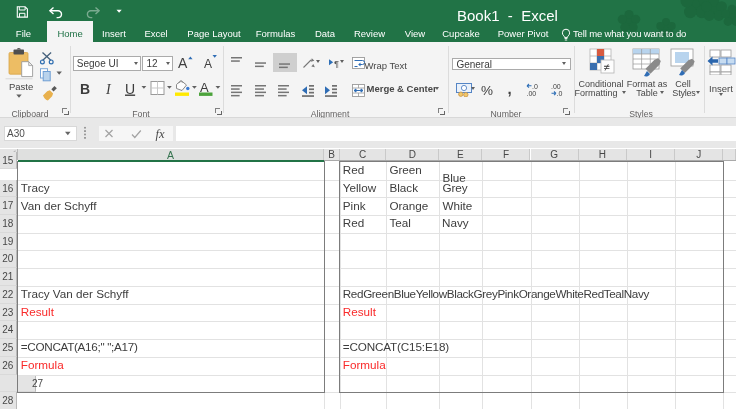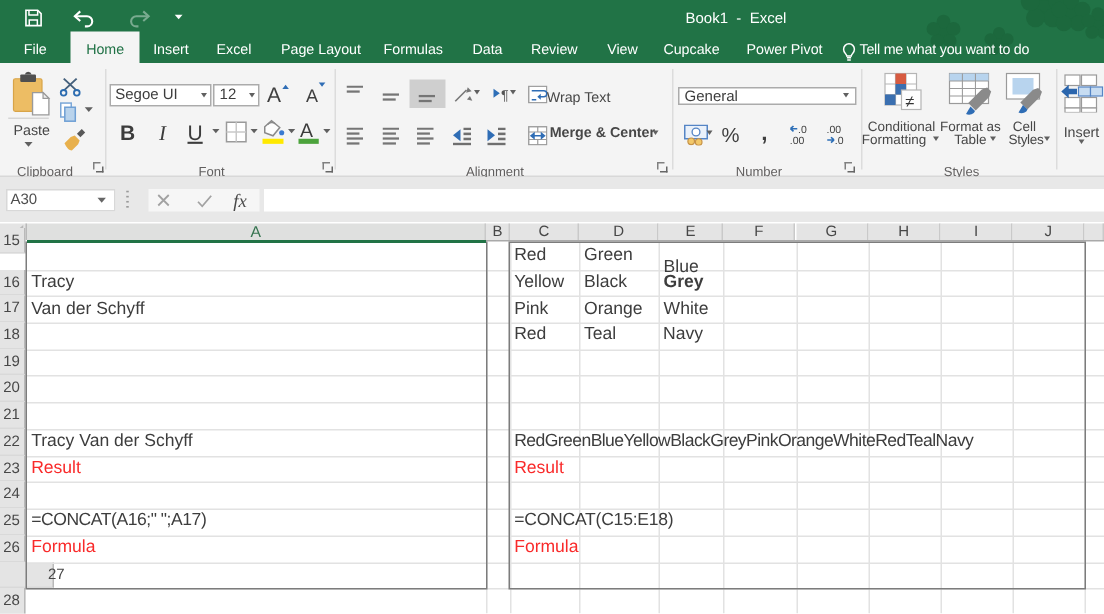--- a/index.html
+++ b/index.html
@@ -1,21 +1,21 @@
 <!DOCTYPE html>
 <html><head>
 <meta charset="utf-8">
 <style>
   html,body{margin:0;padding:0;}
   #app{position:relative;width:736px;height:409px;overflow:hidden;
        font-family:"Liberation Sans",sans-serif;background:#fff;}
   .abs{position:absolute;}
   #green{left:0;top:0;width:736px;height:42.4px;background:#217346;}
   .tabtxt{position:absolute;font-size:9.5px;color:#fff;top:26px;height:16px;line-height:16px;text-align:center;}
-  #title{position:absolute;color:#fff;font-size:10px;top:6.5px;left:457px;}
+  #title{position:absolute;color:#fff;font-size:15px;top:6.5px;left:457px;}
   #ribbon{position:absolute;left:0;top:42.4px;width:736px;height:75.5px;background:#f4f4f4;border-bottom:1px solid #d8d8d8;box-sizing:border-box;}
   .sep{position:absolute;top:4px;width:1px;height:67px;background:#dcdcdc;}
   .glabel{position:absolute;top:66.5px;font-size:8.7px;color:#615f5f;width:120px;margin-left:-60px;text-align:center;}
   .launch{position:absolute;width:8px;height:8px;}
   .launch:before{content:"";position:absolute;left:0;top:0;width:4px;height:4px;border-left:1px solid #808080;border-top:1px solid #808080;}
   .launch:after{content:"";position:absolute;left:2.5px;top:2.5px;width:3.5px;height:3.5px;border-right:1.2px solid #666;border-bottom:1.2px solid #666;}
   .rtxt{position:absolute;font-size:9.5px;color:#474747;white-space:nowrap;}
   .caret{position:absolute;width:0;height:0;border-left:2.8px solid transparent;border-right:2.8px solid transparent;border-top:3.4px solid #606060;}
   #fbar{position:absolute;left:0;top:117.9px;width:736px;height:30.6px;background:#e8e8e8;}
   #namebox{position:absolute;left:3.5px;top:125.9px;width:73.5px;height:15.2px;background:#fff;border:1px solid #d8d8d8;box-sizing:border-box;font-size:10px;color:#4e4e4e;line-height:13.5px;padding-left:2.5px;}
@@ -397,21 +397,21 @@
       <div class="hline" style="left:17.8px;top:243.74000000000012px;width:718.2px;"></div>
       <div class="box" style="left:17.4px;top:12.50000000000001px;width:308px;height:232.2px;"></div>
       <div class="box" style="left:339.3px;top:12.50000000000001px;width:385.09999999999997px;height:232.2px;"></div>
       <div class="abs" style="left:17.8px;top:11.9px;width:306.59999999999997px;height:2px;background:#217346;"></div>
       <div class="cell " style="left:342.8px;top:13.800000000000011px;height:17.299999999999983px;">Red</div>
       <div class="cell " style="left:389.4px;top:13.800000000000011px;height:17.299999999999983px;">Green</div>
       <div class="cell " style="left:442.4px;top:21px;height:17.299999999999983px;">Blue</div>
       <div class="cell " style="left:20.8px;top:31.099999999999994px;height:17.72px;">Tracy</div>
       <div class="cell " style="left:342.8px;top:31.099999999999994px;height:17.72px;">Yellow</div>
       <div class="cell " style="left:389.4px;top:31.099999999999994px;height:17.72px;">Black</div>
-      <div class="cell " style="left:442.4px;top:31.099999999999994px;height:17.72px;font-weight:bold;">Grey</div>
+      <div class="cell " style="left:442.4px;top:31.099999999999994px;height:17.72px;">Grey</div>
       <div class="cell " style="left:20.8px;top:48.81999999999999px;height:17.72px;">Van der Schyff</div>
       <div class="cell " style="left:342.8px;top:48.81999999999999px;height:17.72px;">Pink</div>
       <div class="cell " style="left:389.4px;top:48.81999999999999px;height:17.72px;">Orange</div>
       <div class="cell " style="left:442.4px;top:48.81999999999999px;height:17.72px;">White</div>
       <div class="cell " style="left:342.8px;top:66.53999999999999px;height:17.72px;">Red</div>
       <div class="cell " style="left:389.4px;top:66.53999999999999px;height:17.72px;">Teal</div>
       <div class="cell " style="left:442px;top:66.53999999999999px;height:17.72px;">Navy</div>
       <div class="cell " style="left:20.8px;top:137.41999999999996px;height:17.720000000000027px;">Tracy Van der Schyff</div>
       <div class="cell " style="left:342.8px;top:137.41999999999996px;height:17.720000000000027px;letter-spacing:-0.37px;">RedGreenBlueYellowBlackGreyPinkOrangeWhiteRedTealNavy</div>
       <div class="cell red" style="left:20.8px;top:155.14px;height:17.720000000000027px;">Result</div>

